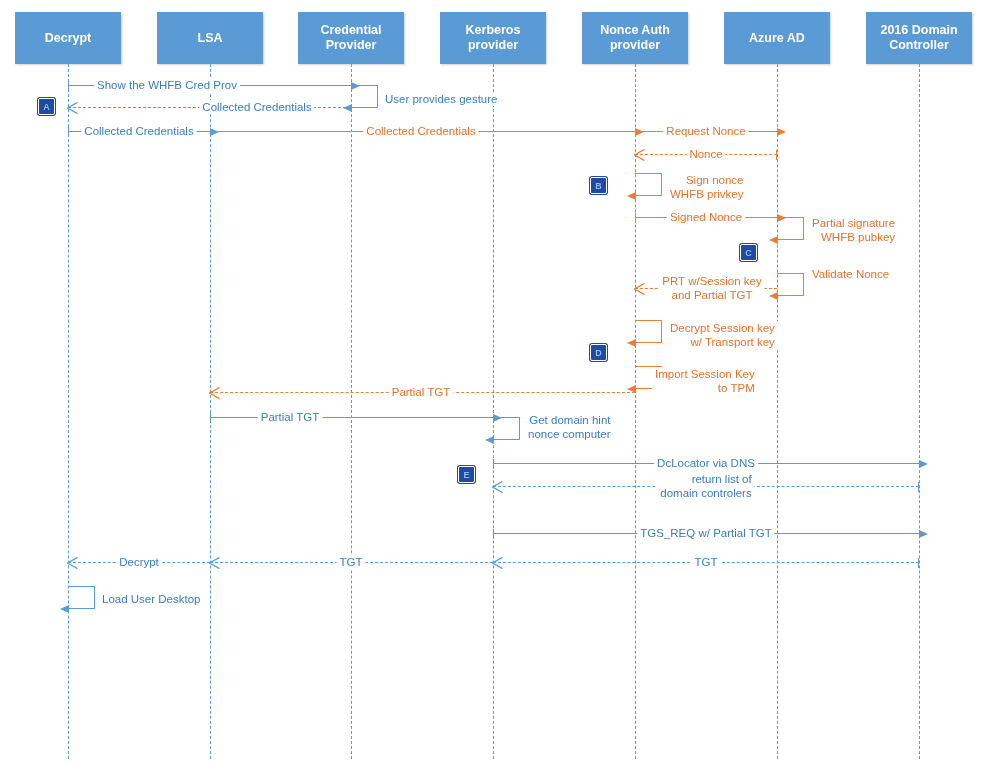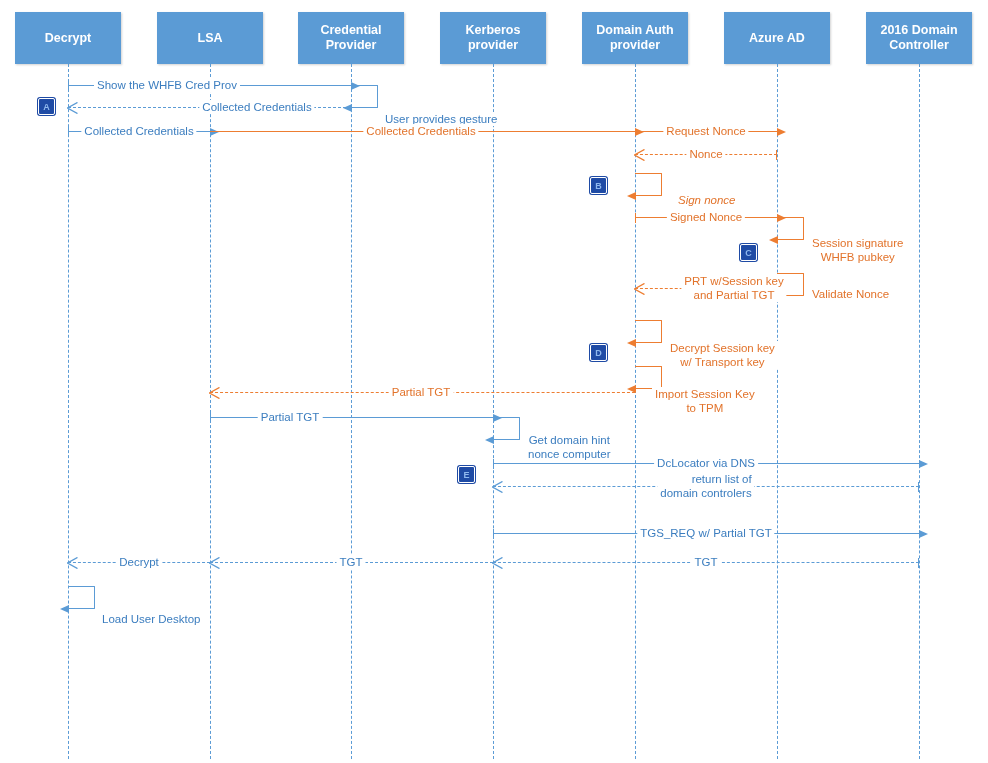--- a/index.html
+++ b/index.html
@@ -96,21 +96,21 @@
     font-size: 11.5px;
     line-height: 14px;
     background: #ffffff;
     padding: 0 3px;
     white-space: pre;
     box-sizing: border-box;
   }
   .label.blue   { color: #3B7DBF; }
   .label.orange { color: #E2732B; }
   .label.center { text-align: center; transform: translateX(-50%); }
-  .label.left   { text-align: center; margin-top: 20px; }
+  .label.left   { text-align: right; }
 
   
   .selfloop {
     position: absolute;
     width: 27px;
     height: 23px;
     box-sizing: border-box;
     border-style: solid;
     border-width: 1.4px 1.4px 1.4px 0;
     border-top-right-radius: 1px;
@@ -148,21 +148,21 @@
       <div class="actor-box" style="left: 157px; top: 12px;">
         <span>LSA</span>
       </div>
       <div class="actor-box" style="left: 298px; top: 12px;">
         <span>Credential Provider</span>
       </div>
       <div class="actor-box" style="left: 440px; top: 12px; justify-content: flex-end;">
         <span>Kerberos provider</span>
       </div>
       <div class="actor-box" style="left: 582px; top: 12px;">
-        <span>Domain Auth provider</span>
+        <span>Nonce Auth provider</span>
       </div>
       <div class="actor-box" style="left: 724px; top: 12px;">
         <span>Azure AD</span>
       </div>
       <div class="actor-box" style="left: 866px; top: 12px;">
         <span>2016 Domain Controller</span>
       </div>
     </div>
   <div id="lifelines-layer">
       <div class="lifeline" style="left: 68px;"></div>
@@ -224,52 +224,52 @@
             </svg>
           </div>
           <div class="tick orange" style="right: 0px;"></div>
         </div>
         <div class="label orange center" style="left: 706px; top: 147px;">Nonce</div>
       </div>
       <div>
         <div class="selfloop orange" style="left: 635px; top: 173px;">
           <div class="head left orange" style="left: -8px;"></div>
         </div>
-        <div class="label orange left" style="left: 667px; top: 173px; font-style: italic;">Sign nonce
+        <div class="label orange left" style="left: 667px; top: 173px;">Sign nonce
 WHFB privkey</div>
       </div>
       <div>
         <div class="msg orange" style="left: 635px; width: 142px; top: 217px;">
           <div class="head right orange"></div>
           <div class="tick orange" style="left: 0px;"></div>
         </div>
         <div class="label orange center" style="left: 706px; top: 210px;">Signed Nonce</div>
       </div>
       <div>
         <div class="selfloop orange" style="left: 777px; top: 217px;">
           <div class="head left orange" style="left: -8px;"></div>
         </div>
-        <div class="label orange left" style="left: 809px; top: 216px;">Session signature
+        <div class="label orange left" style="left: 809px; top: 216px;">Partial signature
 WHFB pubkey</div>
       </div>
       <div>
         <div class="selfloop orange" style="left: 777px; top: 273px;">
           <div class="head left orange" style="left: -8px;"></div>
         </div>
         <div class="label orange left" style="left: 809px; top: 267px;">Validate Nonce</div>
       </div>
       <div>
         <div class="msg orange dashed" style="left: 635px; width: 142px; top: 288px;">
           <div class="ohead" style="left: -1px;">
             <svg width="11" height="12" viewBox="0 0 11 12">
               <path d="M10.5,0.5 L0.5,6 L10.5,11.5" fill="none" stroke="#ED7D31" stroke-width="1.4"></path>
             </svg>
           </div>
         </div>
-        <div class="label orange center" style="left: 734px; top: 274px;">PRT w/Session key
+        <div class="label orange center" style="left: 712px; top: 274px;">PRT w/Session key
 and Partial TGT</div>
       </div>
       <div>
         <div class="selfloop orange" style="left: 635px; top: 320px;">
           <div class="head left orange" style="left: -8px;"></div>
         </div>
         <div class="label orange left" style="left: 667px; top: 321px;">Decrypt Session key
 w/ Transport key</div>
       </div>
       <div>

